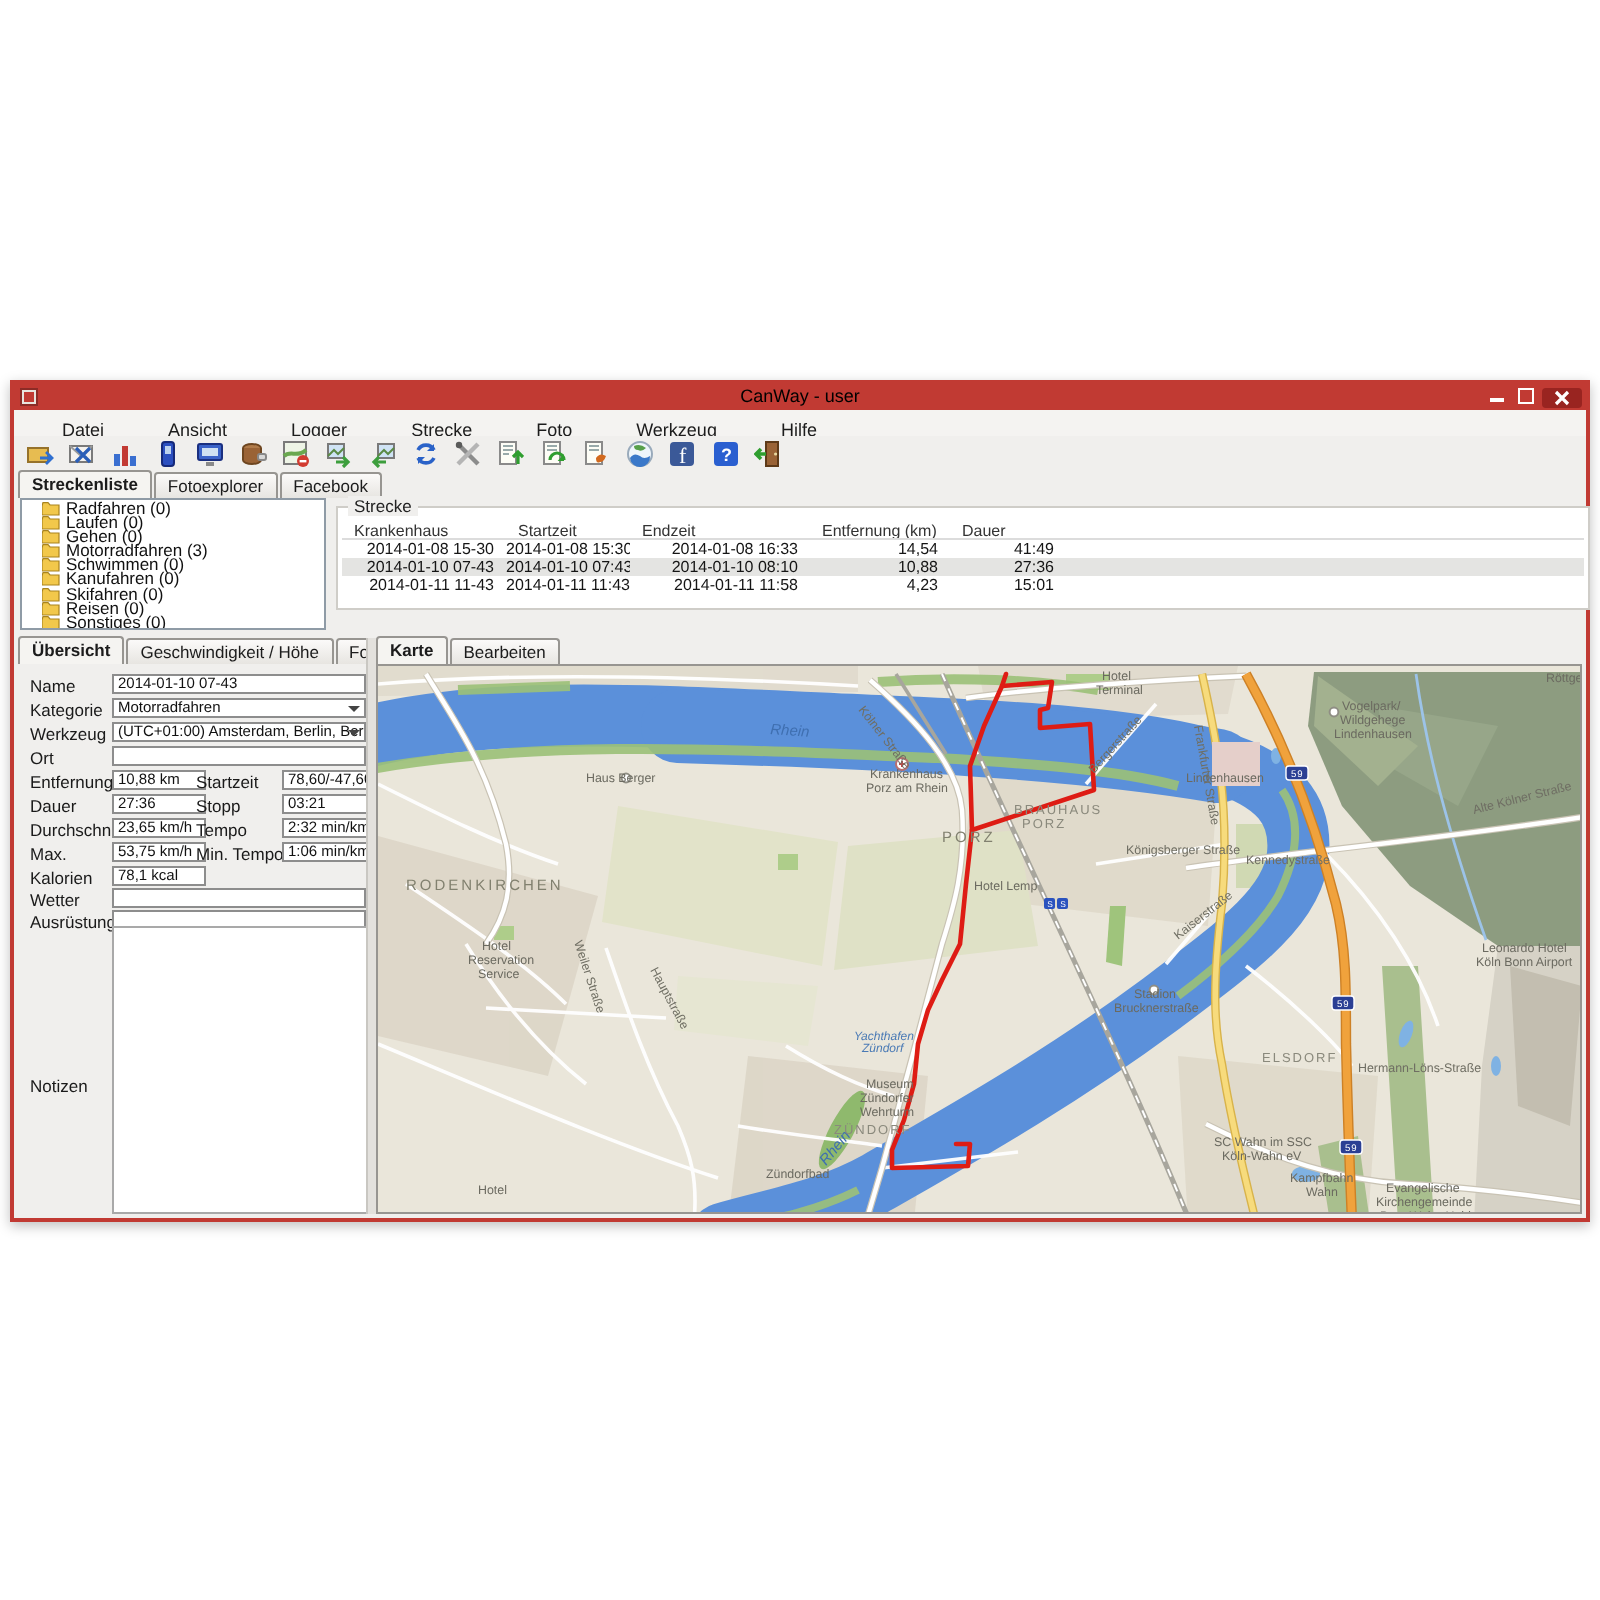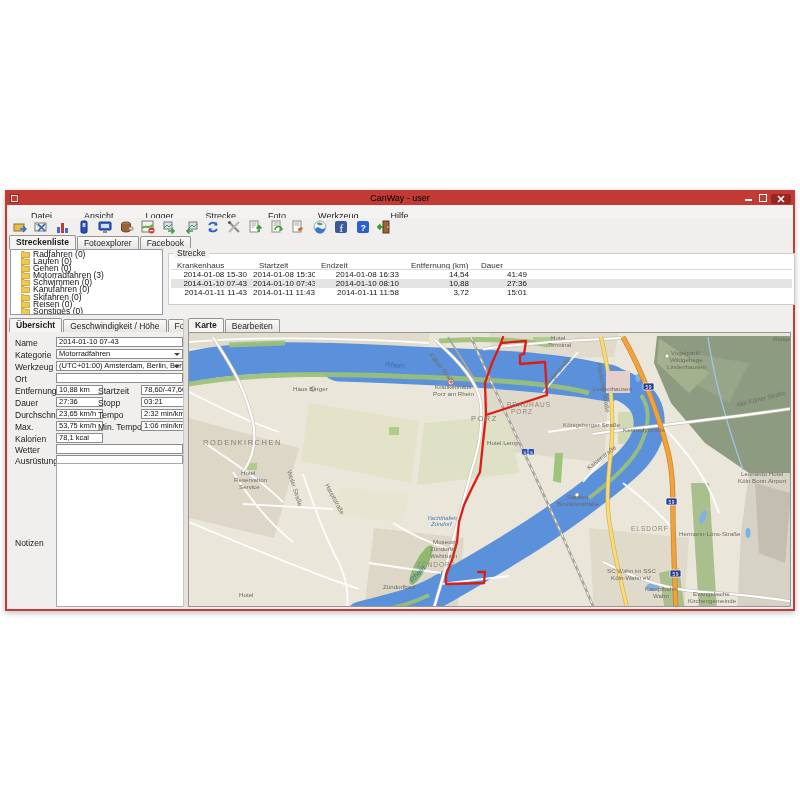--- a/index.html
+++ b/index.html
@@ -249,21 +249,21 @@
               <span class="c">2014-01-10 07:43</span>
               <span class="c">2014-01-10 08:10</span>
               <span class="c">10,88</span>
               <span class="c">27:36</span>
               <span class="c"></span>
         </div>
         <div class="srow">
           <span class="c">2014-01-11 11-43</span>
               <span class="c">2014-01-11 11:43</span>
               <span class="c">2014-01-11 11:58</span>
-              <span class="c">3,72</span>
+              <span class="c">4,23</span>
               <span class="c">15:01</span>
               <span class="c"></span>
         </div>
       </div>
     </div>
   </div>
 
   <div class="tabs tabs2">
     <span class="tab active">Übersicht</span><span class="tab">Geschwindigkeit / Höhe</span><span class="tab">Foto</span>
   </div>

